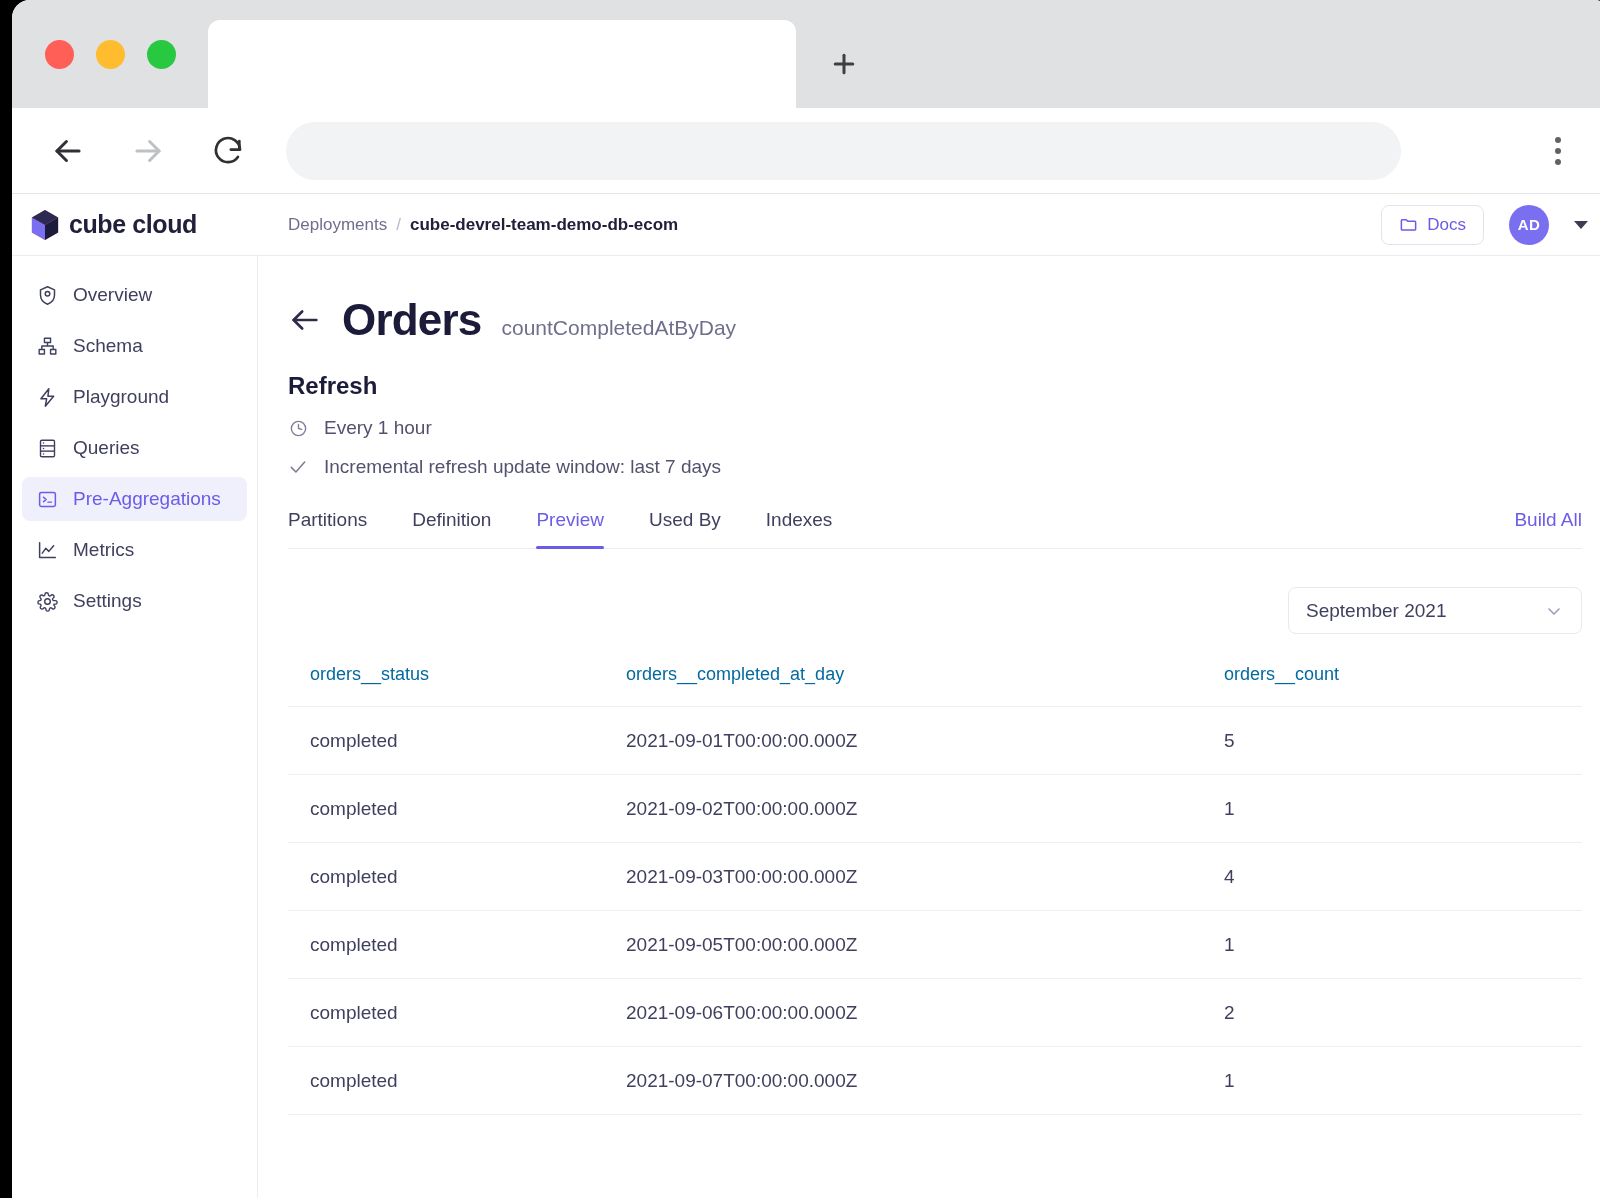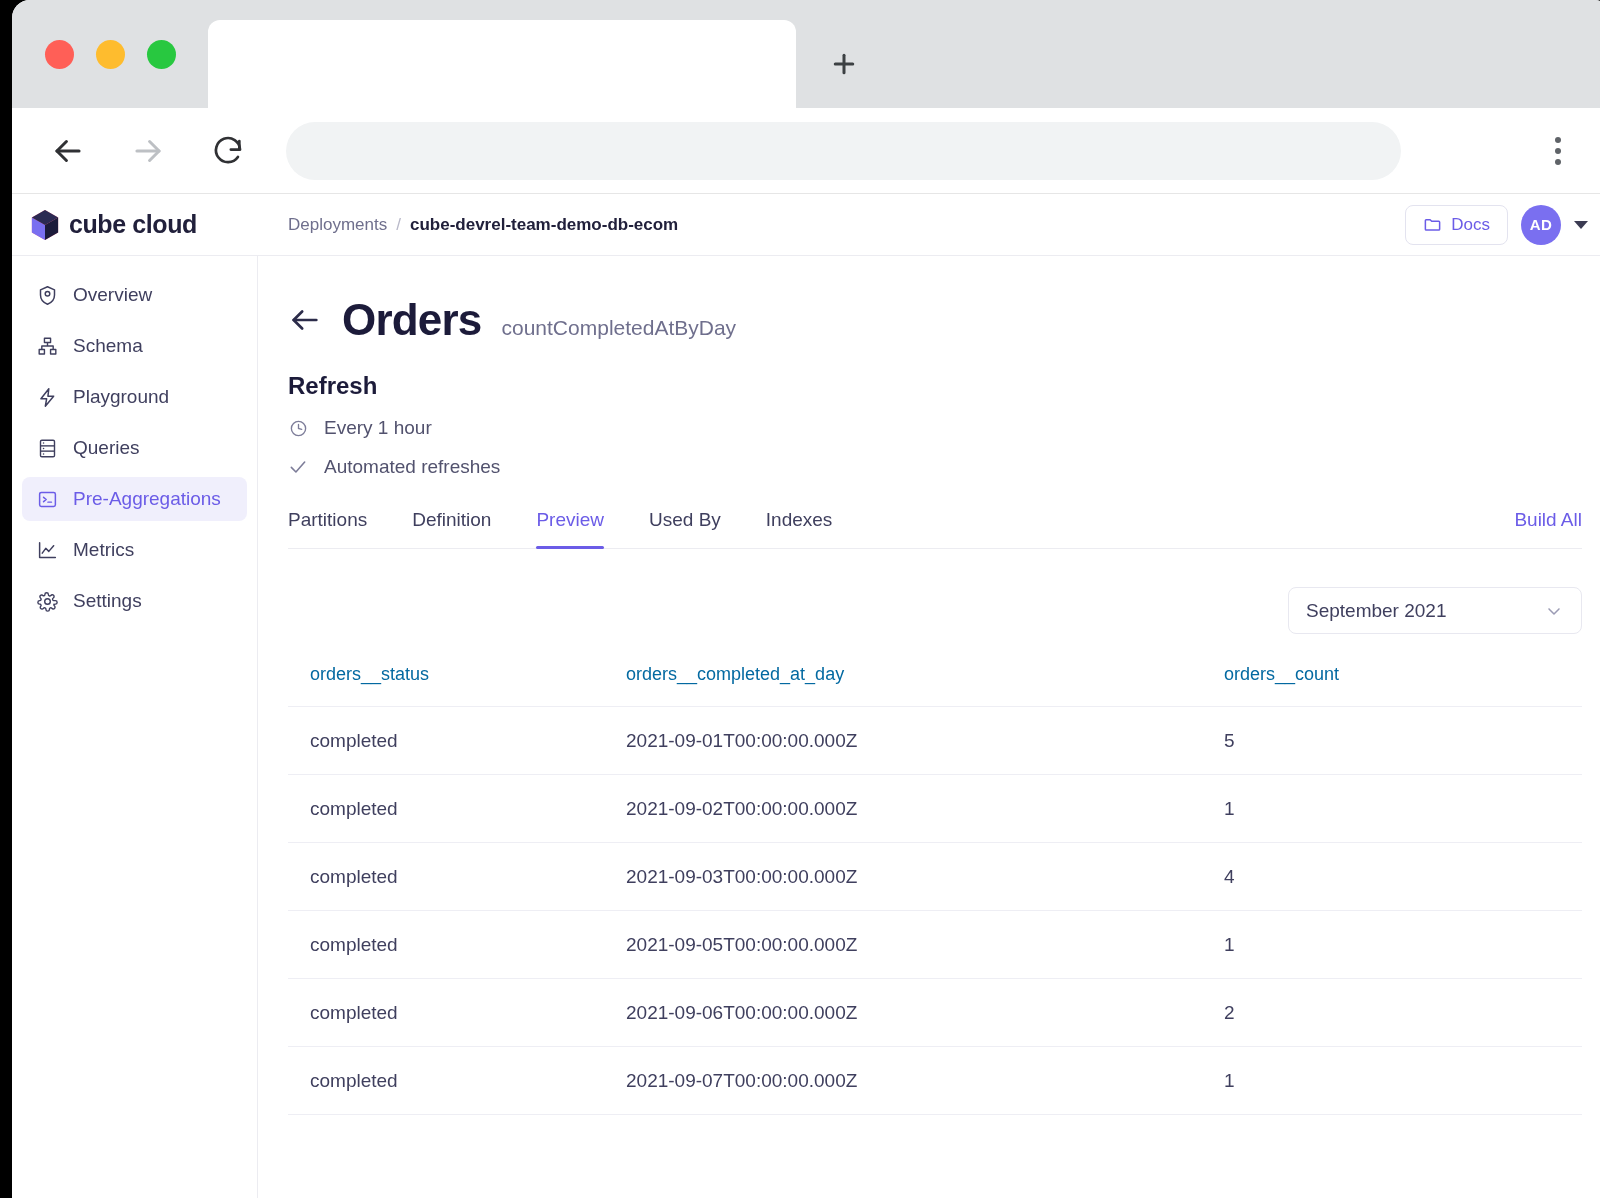--- a/index.html
+++ b/index.html
@@ -121,21 +121,21 @@
     display: flex; align-items: center; gap: 9px;
     margin-left: 30px;
     font-size: 17px;
   }
   .bc-link { color: #6f6f8d; }
   .bc-sep { color: #b9b9c9; }
   .bc-current { color: #21203b; font-weight: 700; }
 
   .header-right {
     margin-left: auto;
-    display: flex; align-items: center; gap: 13px; padding-left: 10px;
+    display: flex; align-items: center; gap: 25px; padding-left: 10px;
   }
   .docs-btn {
     display: flex; align-items: center; gap: 9px;
     border: 1px solid #e3e3ef;
     border-radius: 8px;
     height: 40px;
     padding: 0 17px;
     color: #6b5ce7;
     font-size: 17px;
   }
@@ -447,29 +447,29 @@
         <div class="refresh-line">
           <span class="ico">
             <svg width="19" height="19" viewBox="0 0 24 24" fill="none" stroke="currentColor" stroke-width="1.7" stroke-linecap="round">
               <circle cx="12" cy="12" r="9"></circle>
                 <polyline points="12 7 12 12 16 13"></polyline>
             </svg>
           </span>
           <span>Every 1 hour</span>
         </div>
 
-
         <div class="refresh-line">
           <span class="ico">
             <svg width="20" height="20" viewBox="0 0 24 24" fill="none" stroke="currentColor" stroke-width="1.9" stroke-linecap="round" stroke-linejoin="round">
               <polyline points="4 12.5 9.5 18 20 6"></polyline>
             </svg>
           </span>
-          <span>Automated refreshes</span>
-        </div>
+          <span>Incremental refresh update window: last 7 days</span>
+        </div>
+
 
         <div class="tabs-row">
           <div class="tab-item">Partitions</div>
           <div class="tab-item">Definition</div>
           <div class="tab-item active">Preview</div>
           <div class="tab-item">Used By</div>
           <div class="tab-item">Indexes</div>
           <div class="build-all">Build All</div>
         </div>
 

